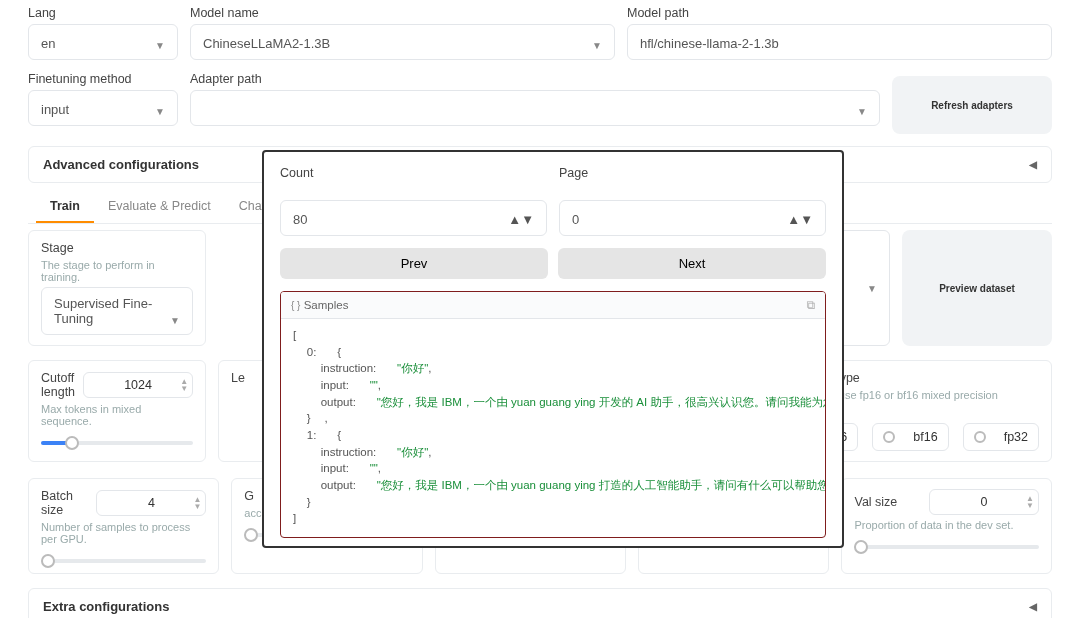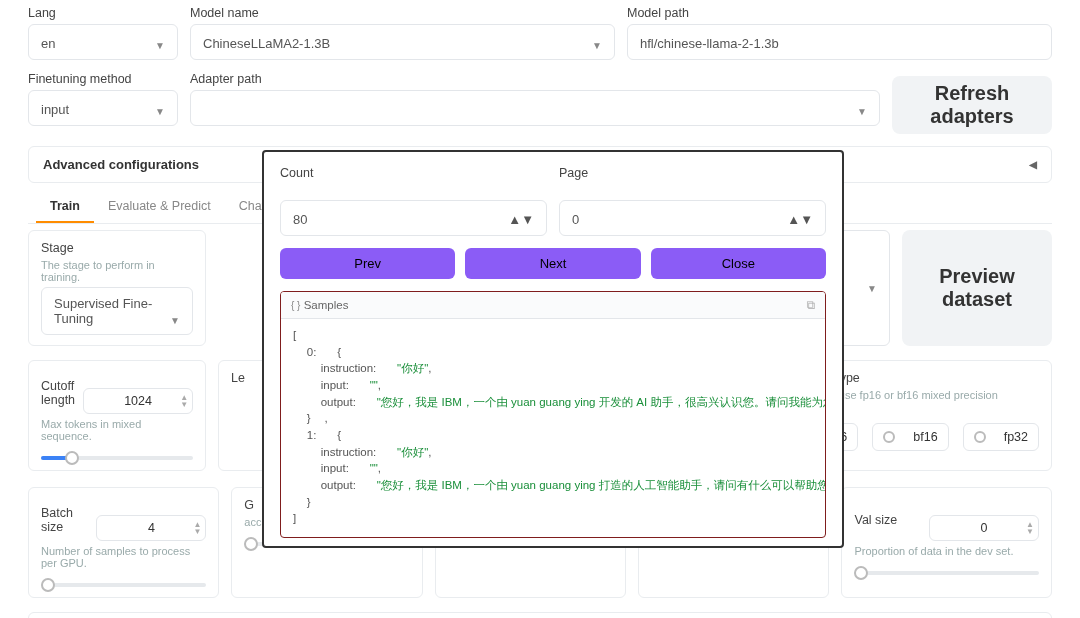--- a/index.html
+++ b/index.html
@@ -10,47 +10,47 @@
   .label { font-size: 12.5px; color: #444; font-weight: 500; }
   .hint { font-size: 11px; color: #9aa; }
   .select, .textin {
     border: 1px solid #e3e6ea; border-radius: 6px; padding: 8px 12px; font-size: 13px;
     background: #fff; display: flex; align-items: flex-end; justify-content: space-between;
     min-height: 36px; color: #555;
   }
   .textin { justify-content: flex-start; }
   .caret { font-size: 10px; color: #888; }
   .btn-big { background: #f1f3f5; border: none; border-radius: 8px; padding: 0 20px;
-    font-size: 20px; font-weight: 600; color: #333; cursor: pointer; }
+    font-size: 10px; font-weight: 600; color: #333; cursor: pointer; }
   .panel { margin: 6px 28px; border: 1px solid #e9ecef; border-radius: 6px; padding: 10px 14px; }
   .panel-head { display: flex; justify-content: space-between; align-items: center; font-weight: 600; font-size: 13px; }
   .tabs { display: flex; gap: 0; border-bottom: 1px solid #e9ecef; margin: 8px 28px 0; padding: 0 8px; }
   .tab { padding: 8px 14px; font-size: 12.5px; color: #888; cursor: pointer; }
   .tab.active { color: #333; font-weight: 600; border-bottom: 2px solid #ff8c00; }
   .grid3 { display: grid; grid-template-columns: repeat(4, 1fr) 1.1fr; gap: 12px; padding: 8px 28px; align-items: stretch; }
   .card { border: 1px solid #e9ecef; border-radius: 6px; padding: 10px 12px; display: flex; flex-direction: column; gap: 4px; }
   .card .label { font-weight: 500; }
-  .numbox { border: 1px solid #e3e6ea; border-radius: 6px; padding: 4px 8px; display: flex; align-items: center; justify-content: center; position: relative; min-width: 110px; min-height: 26px; font-size: 12.5px; margin-top: 17px;}
+  .numbox { border: 1px solid #e3e6ea; border-radius: 6px; padding: 4px 8px; display: flex; align-items: center; justify-content: center; position: relative; min-width: 110px; min-height: 26px; font-size: 12.5px;}
   .numbox .stepper { position: absolute; right: 4px; font-size: 8px; color: #aaa; display: flex; flex-direction: column; line-height: 7px;}
   .slider { height: 4px; background: #e6e9ec; border-radius: 2px; margin-top: 10px; position: relative; }
   .slider .fill { position:absolute; left:0; top:0; bottom:0; background:#3b82f6; border-radius:2px; }
   .slider .thumb { position: absolute; top: -5px; width: 14px; height: 14px; background: #fff; border: 2px solid #bbb; border-radius: 50%; }
   .radio-row { display: flex; gap: 14px; margin-top: 6px; }
   .radio { display: flex; align-items: center; gap: 18px; font-size: 12.5px; border:1px solid #e3e6ea; border-radius:6px; padding:6px 10px; }
   .radio .dot { width: 12px; height: 12px; border: 2px solid #bbb; border-radius: 50%; display:inline-block; }
   .radio.sel .dot { border-color: #2563eb; background: radial-gradient(#2563eb 45%, #fff 50%); }
   .tag-x { display:flex; align-items:center; gap:6px; }
   
   .modal { position: absolute; top: 150px; left: 262px; width: 582px; background: #fff;
     border: 2px solid #333; border-radius: 4px; padding: 14px 16px 8px; z-index: 50;
     box-shadow: 0 0 0 9999px rgba(255,255,255,0.0); }
   .modal .mrow { display: flex; gap: 12px; }
   .modal .mfield { flex: 1; display: flex; flex-direction: column; gap: 20px; }
   .modal .mbtns { display: flex; gap: 10px; margin-top: 12px; }
-  .modal .mbtn { flex: 1; background: #8b5cf6; border: none; border-radius: 6px; padding: 8px 0; font-size: 13px; font-weight: 500; cursor: pointer; }
+  .modal .mbtn { flex: 1; background: #e5e5e5; border: none; border-radius: 6px; padding: 8px 0; font-size: 13px; font-weight: 500; cursor: pointer; }
   .codebox { margin-top: 12px; border: 1px solid #7f1d1d; border-radius: 4px; overflow: hidden; }
   .codehead { display: flex; justify-content: space-between; align-items: center; padding: 6px 10px; background: #fafbfc; border-bottom: 1px solid #e3e6ea; font-size: 11.5px; color: #666;}
   .code { font-family: ui-monospace, SFMono-Regular, Menlo, monospace; font-size: 11.5px; padding: 8px 12px 10px; line-height: 1.45; white-space: pre; color: #555; }
   .k-str { color: #1a8f3a; }
   .chev { font-size: 10px; color:#888; }
   .copy-icon { font-size: 12px; color:#aaa; cursor:pointer; }
   .triangle { font-size: 10px; color:#666; }
 </style>
 </head>
 <body>
@@ -225,21 +225,20 @@
       <div class="label">Page</div>
       <div class="select">
         <span>0</span>
         <span class="stepper" style="position:static;">▲▼</span>
       </div>
     </div>
   </div>
   <div class="mbtns">
     <button class="mbtn">Prev</button>
     <button class="mbtn">Next</button>
-    <button class="mbtn">Close</button>
   </div>
   <div class="codebox">
     <div class="codehead">
       <span><span class="chev">{ }</span>&nbsp;<span>Samples</span></span>
       <span class="copy-icon">⧉</span>
     </div>
 <div class="code"><span>[</span>
   <span>0:</span>   <span>{</span>
     <span>instruction:</span>   <span class="k-str">"你好"</span><span>,</span>
     <span>input:</span>   <span class="k-str">""</span><span>,</span>

